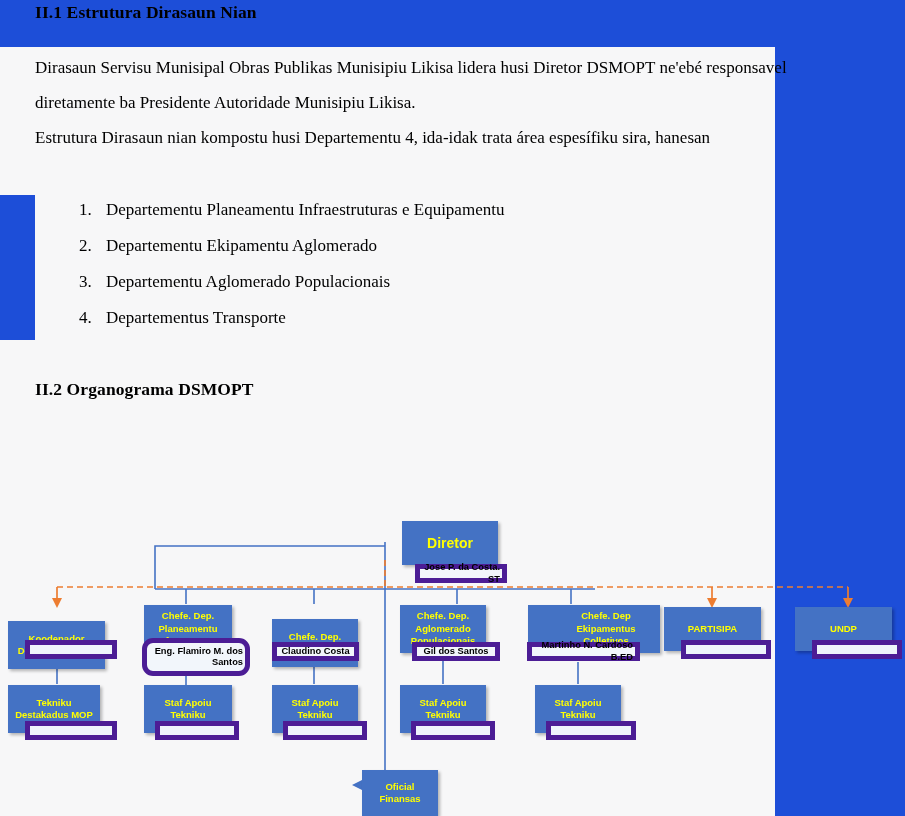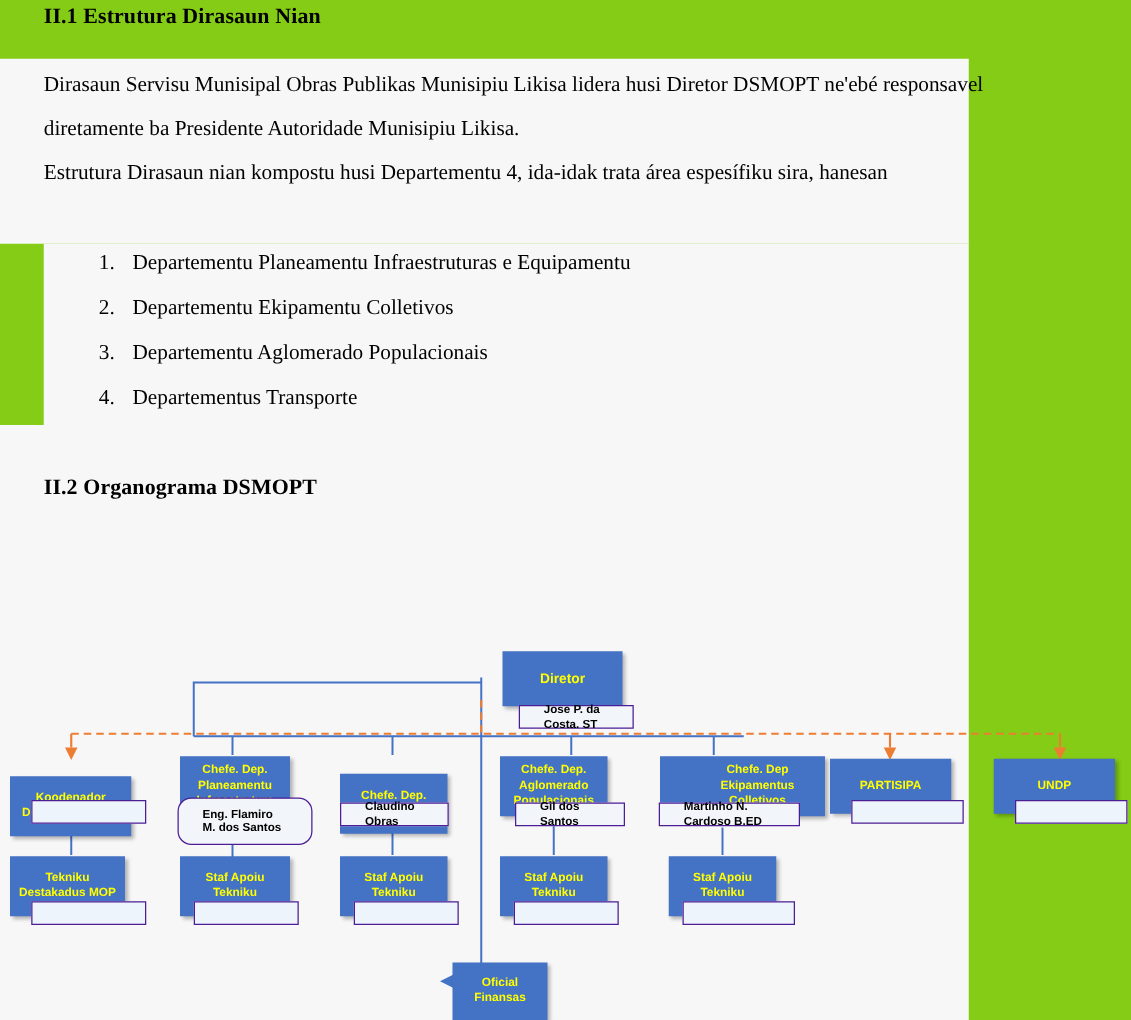--- a/index.html
+++ b/index.html
@@ -6,21 +6,21 @@
   html, body {
     margin: 0;
     padding: 0;
     background: #ffffff;
   }
   #page {
     position: relative;
     width: 905px;
     height: 816px;
     overflow: hidden;
-    background: #84cc16;
+    background: #1d4ed8;
     font-family: "Liberation Serif", "DejaVu Serif", serif;
   }
 
   
   .shade {
     position: absolute;
     background: #f7f7f8;
     z-index: 0;
   }
   .shade-a { left: 0;   top: 47px;  width: 775px; height: 148px; }
@@ -84,59 +84,59 @@
     font-weight: bold;
     font-size: 9.5px;
     line-height: 12.5px;
     text-align: center;
     display: flex;
     align-items: center;
     justify-content: center;
     overflow: hidden;
     z-index: 5;
   }
-  .node.big { font-size: 11px; line-height: 15px; }
+  .node.big { font-size: 14px; line-height: 15px; }
   .node .ntext { width: 100%; padding: 0 3px; box-sizing: border-box; }
 
   .namebox {
     position: absolute;
     background: #f2f6fb;
-    border: 1px solid #4c1d95;
+    border: 5px solid #4c1d95;
     color: #000000;
     font-family: "Liberation Sans", "DejaVu Sans", sans-serif;
     font-weight: bold;
     font-size: 9.3px;
     line-height: 11.5px;
-    text-align: left;
+    text-align: right;
     display: flex;
     align-items: center;
     justify-content: center;
     box-sizing: border-box;
-    padding: 0 19px;
+    padding: 0 2px;
     z-index: 6;
   }
   .namebox.plain { background: #eef4fb; }
 </style>
 </head>
 <body>
 
 <div id="page">
 
   <div class="shade shade-a"></div>
   <div class="shade shade-b"></div>
   <div class="shade shade-c"></div>
 
   <div class="doc-layer">
     <div class="heading" id="h-1">II.1 Estrutura Dirasaun Nian</div>
     <div class="para" id="p-1">Dirasaun Servisu Munisipal Obras Publikas Munisipiu Likisa lidera husi Diretor DSMOPT ne'ebé responsavel diretamente ba Presidente Autoridade Munisipiu Likisa.</div>
     <div class="para" id="p-2">Estrutura Dirasaun nian kompostu husi Departementu 4, ida-idak trata área espesífiku sira, hanesan</div>
 
     <ol class="numlist">
       <li>Departementu Planeamentu Infraestruturas e Equipamentu</li>
-      <li>Departementu Ekipamentu Colletivos</li>
+      <li>Departementu Ekipamentu Aglomerado</li>
       <li>Departementu Aglomerado Populacionais</li>
       <li>Departementus Transporte</li>
     </ol>
 
     <div class="heading" id="h-2">II.2 Organograma DSMOPT</div>
   </div>
 
   <div class="chart">
 
     <svg width="905" height="316">
@@ -216,21 +216,21 @@
       <span class="ntext">Staf Apoiu Tekniku</span>
     </div>
     <div class="namebox plain" style="left:155px; top:221px; width:84px; height:19px;">
       <span></span>
     </div>
 
     <div class="node" style="left:272px; top:105px; width:86px; height:48px;margin-top:14px;">
       <span class="ntext">Chefe. Dep. Transporte</span>
     </div>
     <div class="namebox" style="left:272px; top:142px; width:87px; height:19px;">
-      <span>Claudino Obras</span>
+      <span>Claudino Costa</span>
     </div>
 
     <div class="node" style="left:272px; top:185px; width:86px; height:48px;">
       <span class="ntext">Staf Apoiu Tekniku</span>
     </div>
     <div class="namebox plain" style="left:283px; top:221px; width:84px; height:19px;">
       <span></span>
     </div>
 
     <div class="node" style="left:400px; top:105px; width:86px; height:48px;">

